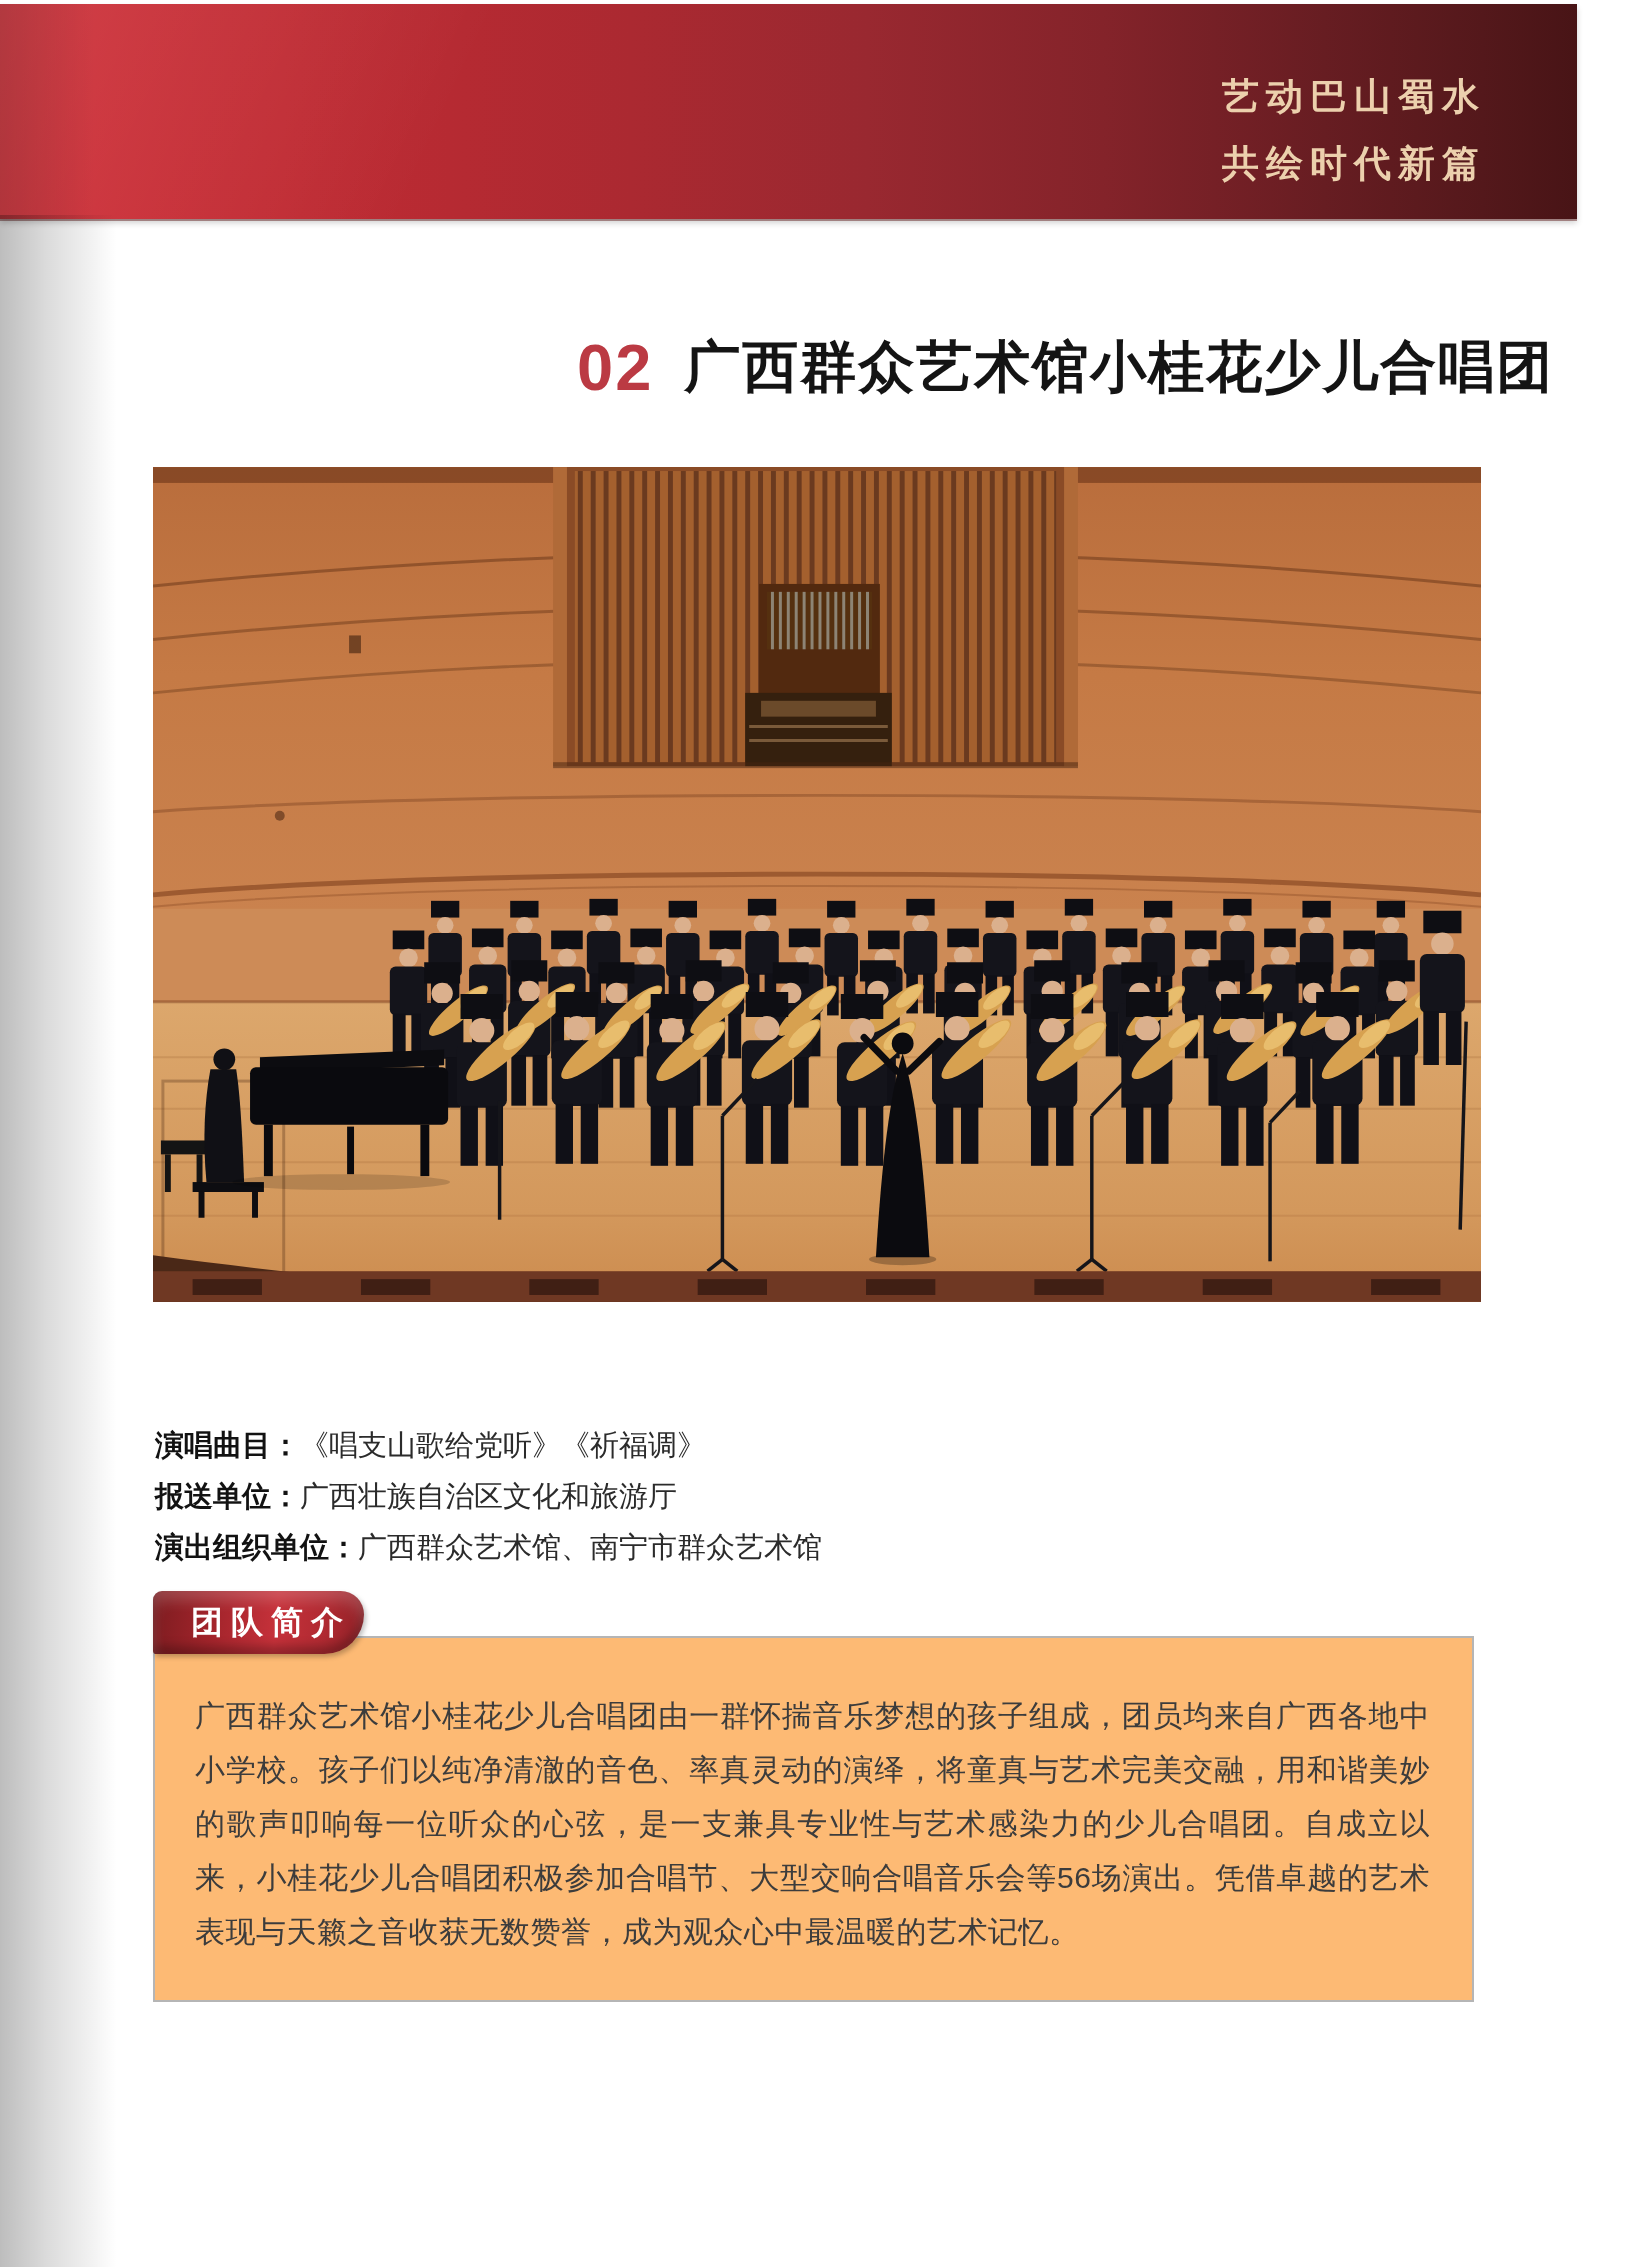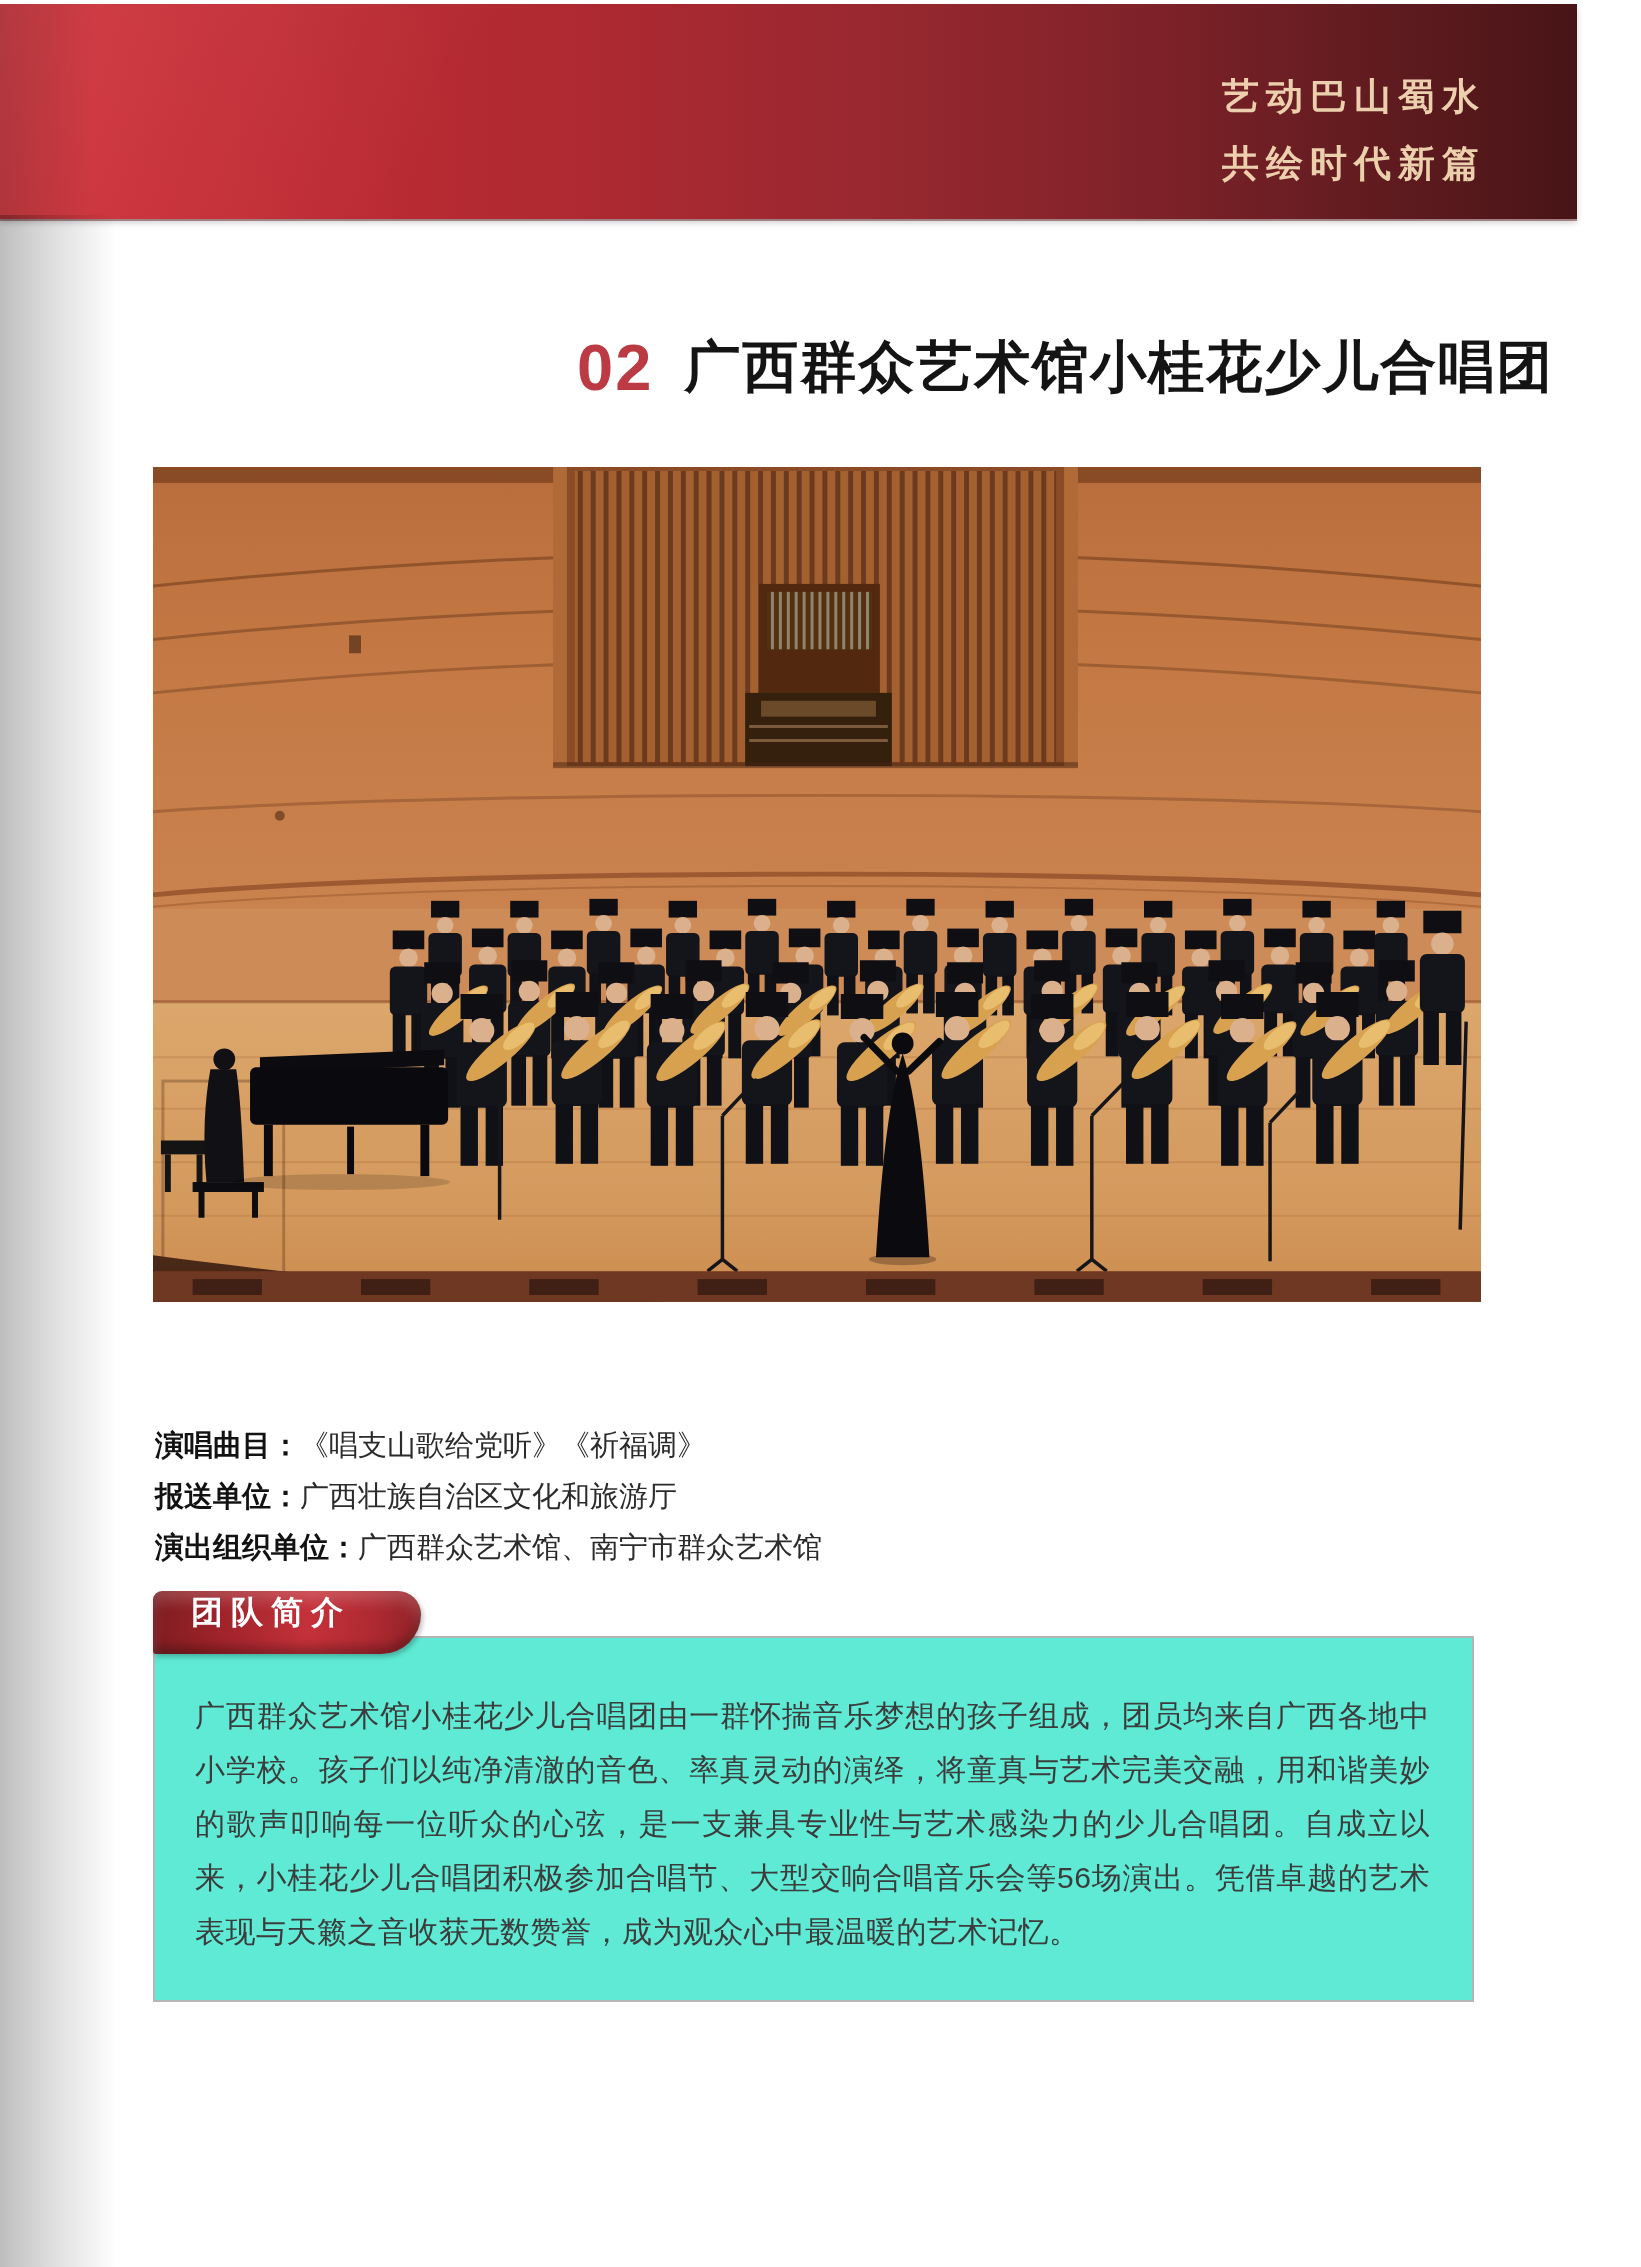--- a/index.html
+++ b/index.html
@@ -32,31 +32,31 @@
   .photo{position:absolute;left:153px;top:467px;width:1328px;height:835px;overflow:hidden;
          background:#c57a46;}
   .photo svg{display:block;}
 
   
   .details{position:absolute;left:155px;top:1420px;font-size:29px;line-height:51px;white-space:nowrap;}
   .details .lab{font-weight:bold;color:#121212;}
   .details .val{font-weight:500;color:#2b2b2b;}
 
   
-  .badge{position:absolute;left:153px;top:1591px;width:268px;height:63px;z-index:3;
+  .badge{position:absolute;left:153px;top:1591px;width:211px;height:63px;z-index:3;
          border-radius:10px 26px 44px 4px;
          background:linear-gradient(95deg,#7d1c20 0%,#a2242b 28%,#c5313a 58%,#b12a32 80%,#8f2127 100%);
          box-shadow:inset 0 10px 14px rgba(255,255,255,.18), inset 0 -8px 10px rgba(0,0,0,.25),
                     2px 3px 5px rgba(0,0,0,.25);
-         display:flex;align-items:flex-start;}
+         display:flex;align-items:center;}
   .badge-label{padding-left:38px;color:#ffffff;font-size:32px;font-weight:bold;letter-spacing:8px;}
 
   
   .intro-box{position:absolute;left:153px;top:1636px;width:1321px;height:366px;z-index:2;
-             border:2px solid #b5b5b5;background:#5eead4;box-sizing:border-box;}
+             border:2px solid #b5b5b5;background:#fdba74;box-sizing:border-box;}
   .intro-text{margin:0;padding:51px 42px 0 40px;font-size:30px;line-height:54px;
               text-align:justify;color:#3c3c3c;letter-spacing:0.5px;}
 </style>
 </head>
 <body>
 
 <div class="page">
 
   <div class="band">
     <div class="slogan">

